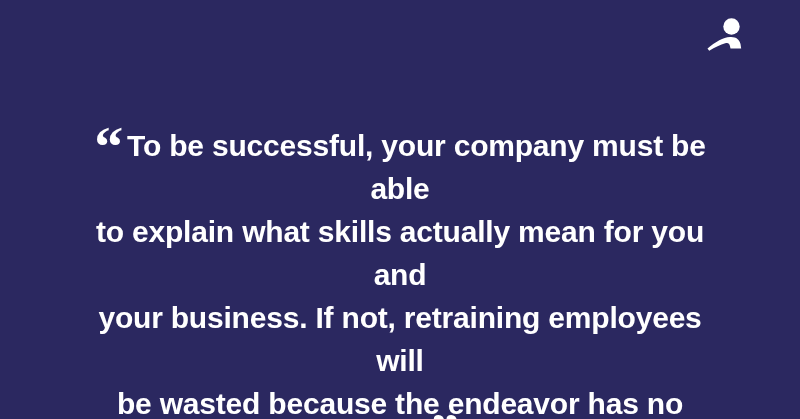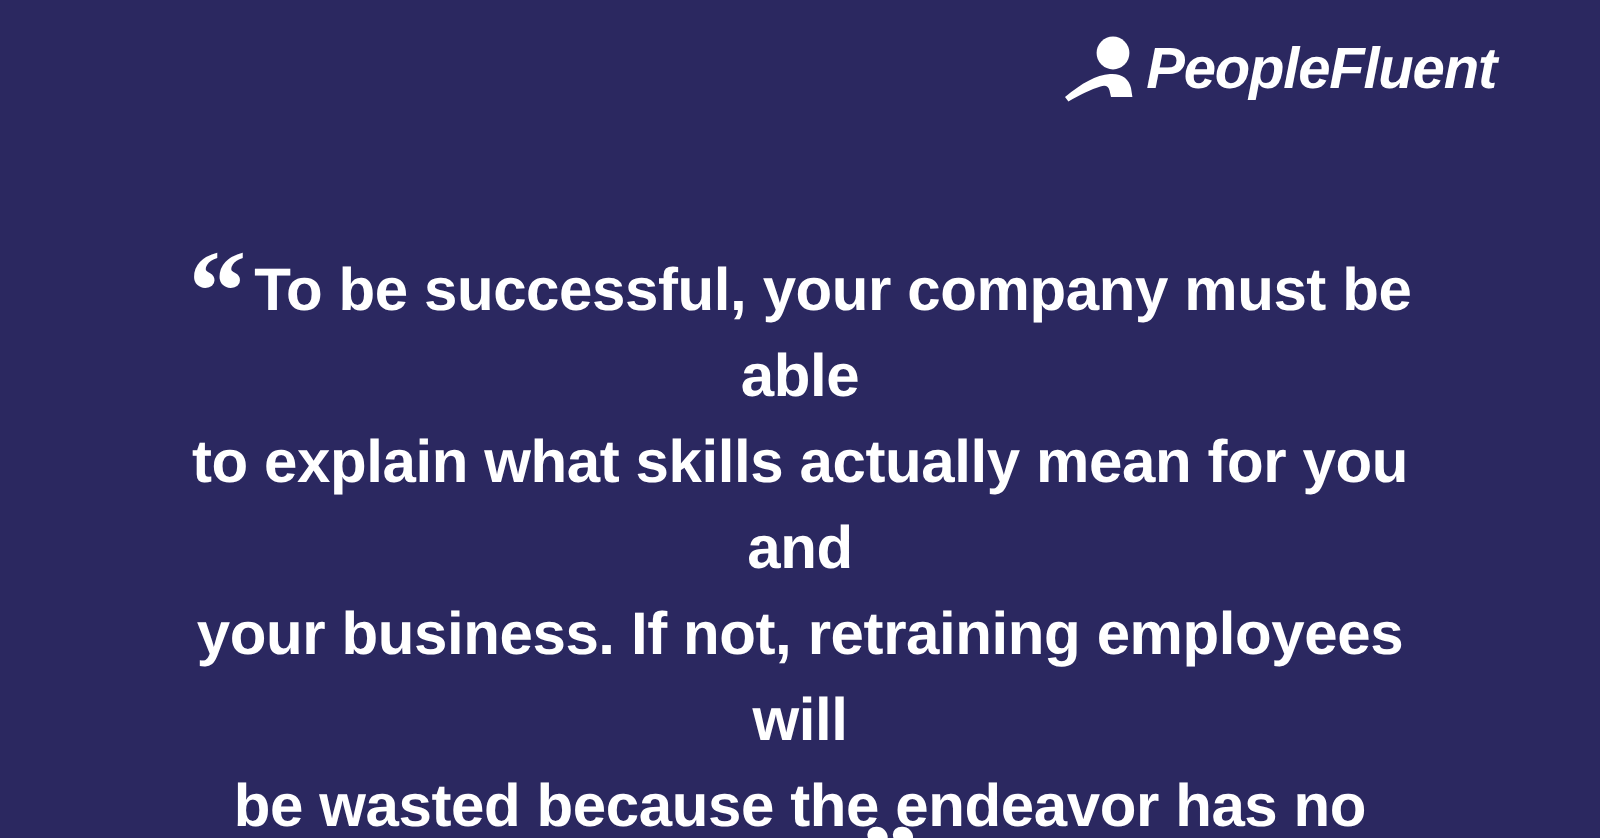--- a/index.html
+++ b/index.html
@@ -94,21 +94,20 @@
 </head>
 <body>
 
 <div class="quote-card">
 
   <div class="brand-logo">
     <svg class="brand-mark" viewBox="0 0 40 36" aria-hidden="true">
       <circle cx="25.5" cy="9.5" r="8.2" fill="#FFFFFF"></circle>
       <path d="M1.5 31.5 C 10 24.5, 17 20.5, 24 20.0 C 30 19.6, 33.5 22.5, 34.5 27.0 L 35.2 31.5 L 24.5 31.5 L 23.8 28.4 C 23.3 26.1, 21.8 25.4, 19.2 26.2 C 14.6 27.6, 9.0 30.2, 3.2 33.8 Z" fill="#FFFFFF"></path>
     </svg>
-    <span class="brand-wordmark">PeopleFluent</span>
   </div>
 
   <blockquote class="quote-block">
     <p class="quote-text">
       <span class="quote-mark open">“</span><span class="quote-line">To be successful, your company must be able</span><br>
       <span class="quote-line">to explain what skills actually mean for you and</span><br>
       <span class="quote-line">your business. If not, retraining employees will</span><br>
       <span class="quote-line">be wasted because the endeavor has no focus.</span><span class="quote-mark close">”</span>
     </p>
   </blockquote>

